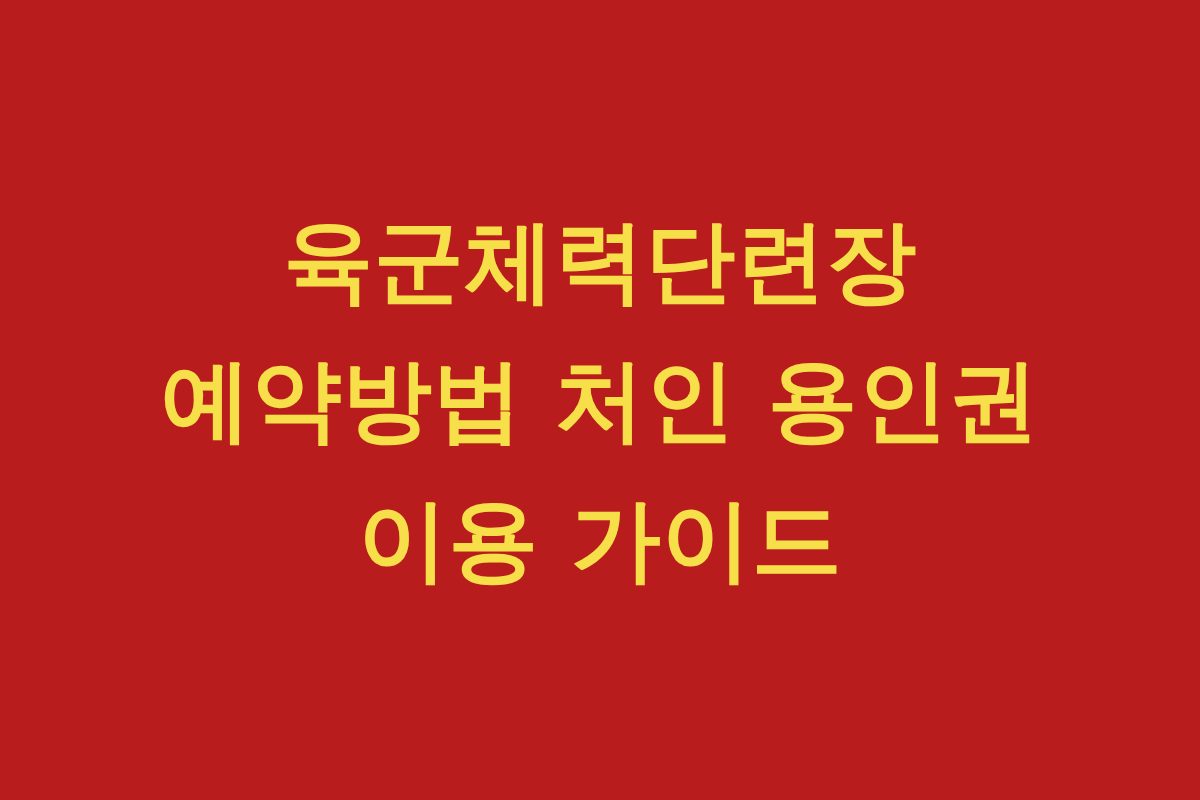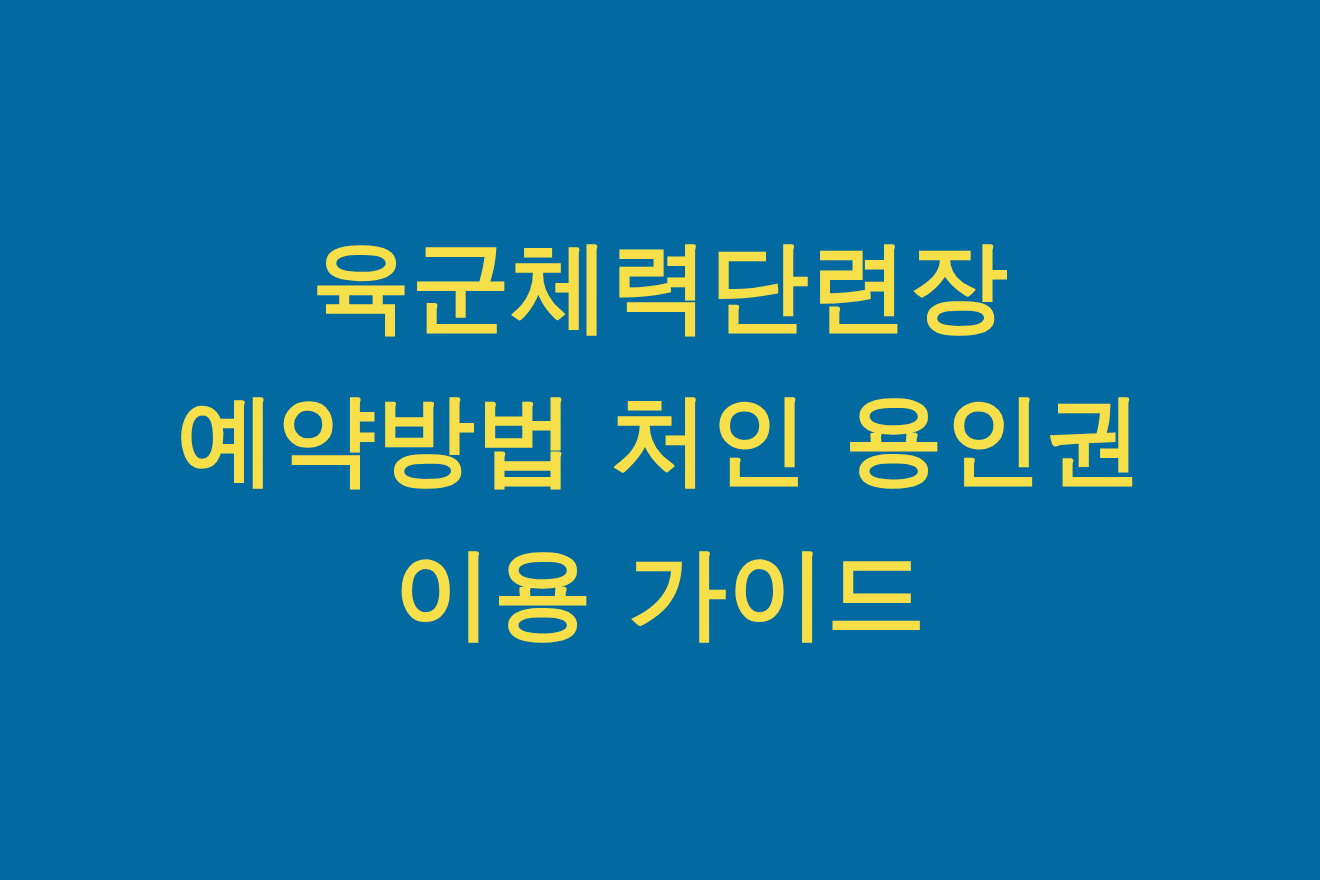--- a/index.html
+++ b/index.html
@@ -10,21 +10,21 @@
 
   body {
     background: #106b60;
   }
 
   .thumbnail-card {
     position: relative;
     width: 1200px;
     height: 800px;
     box-sizing: border-box;
-    background-color: #0369a1;
+    background-color: #b91c1c;
     display: flex;
     align-items: center;
     justify-content: center;
     overflow: hidden;
     -webkit-font-smoothing: antialiased;
   }
 
   .title-block {
     width: 1000px;
     margin: 0 auto;

